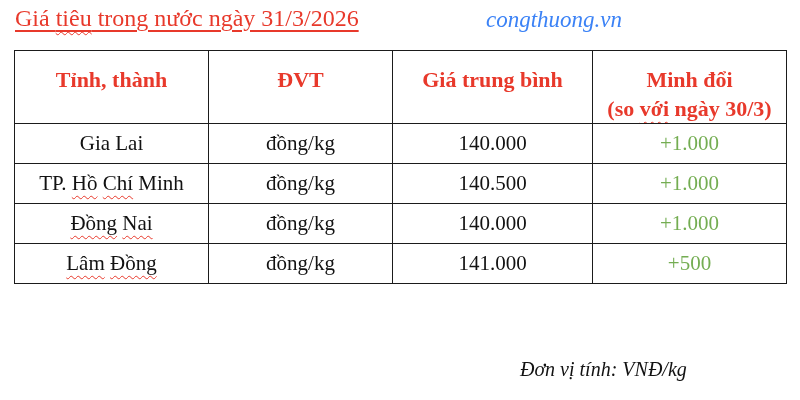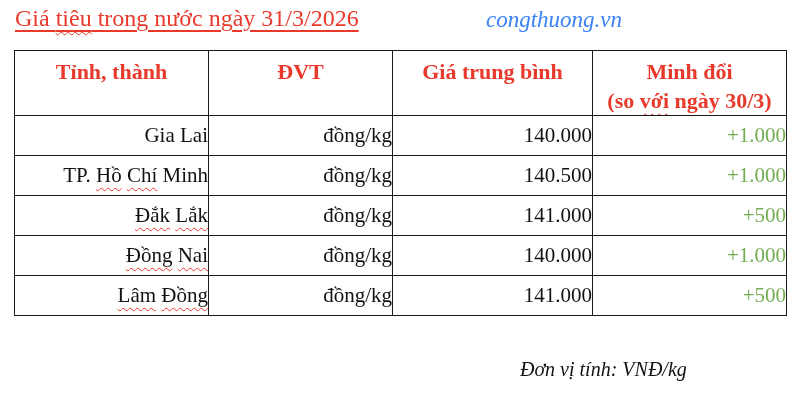--- a/index.html
+++ b/index.html
@@ -57,25 +57,25 @@
     overflow: hidden;
   }
   .price-table thead th {
     height: 60px;
     vertical-align: top;
     text-align: center;
     color: var(--red);
     font-size: 22px;
     font-weight: bold;
     line-height: 29px;
-    padding-top: 6px;
+    padding-top: 14px;
   }
   .price-table tbody td {
     height: 40px;
-    text-align: right;
+    text-align: center;
     vertical-align: middle;
     font-size: 21px;
   }
   .price-table tbody td.change { color: var(--green); }
   .footer-note {
     position: absolute;
     left: 520px;
     top: 358px;
     font-size: 20px;
     font-style: italic;
@@ -116,26 +116,20 @@
           <td>140.000</td>
           <td class="change">+1.000</td>
         </tr>
         <tr>
           <td><span>TP.</span> <span class="squiggle">Hồ</span> <span class="squiggle">Chí</span> <span>Minh</span></td>
           <td>đồng/kg</td>
           <td>140.500</td>
           <td class="change">+1.000</td>
         </tr>
         <tr>
-          <td><span class="squiggle">Đắk</span> <span class="squiggle">Lắk</span></td>
-          <td>đồng/kg</td>
-          <td>141.000</td>
-          <td class="change">+500</td>
-        </tr>
-        <tr>
           <td><span class="squiggle">Đồng</span> <span class="squiggle">Nai</span></td>
           <td>đồng/kg</td>
           <td>140.000</td>
           <td class="change">+1.000</td>
         </tr>
         <tr>
           <td><span class="squiggle">Lâm</span> <span class="squiggle">Đồng</span></td>
           <td>đồng/kg</td>
           <td>141.000</td>
           <td class="change">+500</td>

